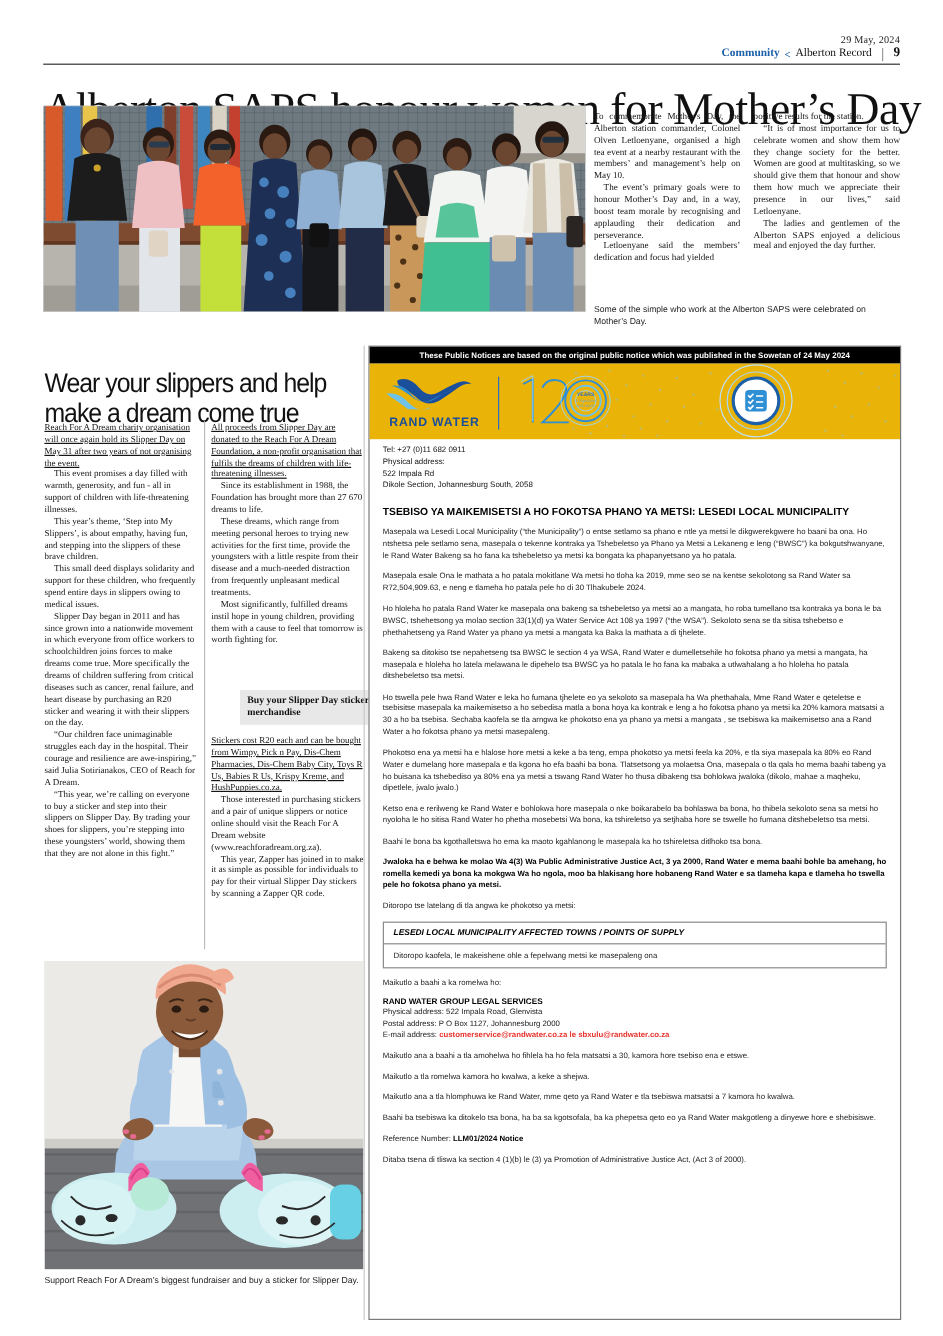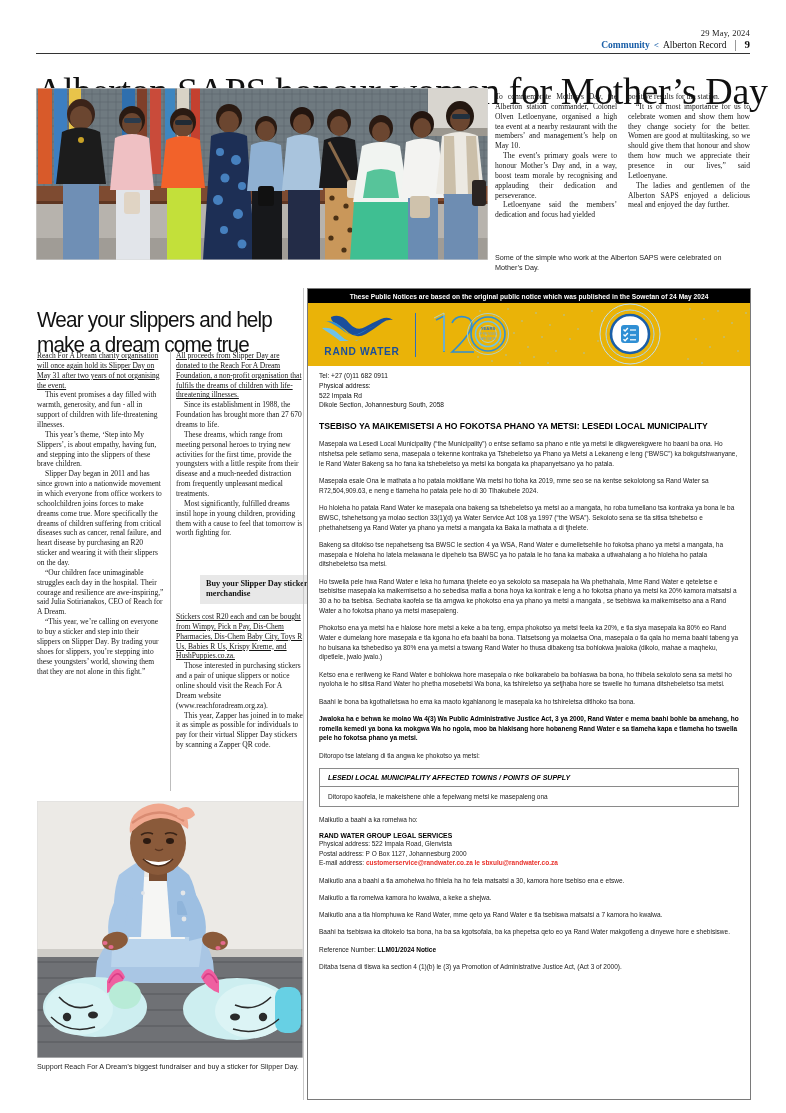--- a/index.html
+++ b/index.html
@@ -422,20 +422,21 @@
   </div>
 
   <div class="photo-caption" id="caption-top">Some of the simple who work at the Alberton SAPS were celebrated on Mother’s Day.</div>
 
   <h2 class="sub-headline">Wear your slippers and help make a dream come true</h2>
 
   <div class="body-col" id="body-col-1">
     <p class="first">Reach For A Dream charity organisation will once again hold its Slipper Day on May 31 after two years of not organising the event.</p>
     <p>This event promises a day filled with warmth, generosity, and fun - all in support of children with life-threatening illnesses.</p>
     <p>This year’s theme, ‘Step into My Slippers’, is about empathy, having fun, and stepping into the slippers of these brave children.</p>
+    <p>This small deed displays solidarity and support for these children, who frequently spend entire days in slippers owing to medical issues.</p>
     <p>Slipper Day began in 2011 and has since grown into a nationwide movement in which everyone from office workers to schoolchildren joins forces to make dreams come true. More specifically the dreams of children suffering from critical diseases such as cancer, renal failure, and heart disease by purchasing an R20 sticker and wearing it with their slippers on the day.</p>
     <p>“Our children face unimaginable struggles each day in the hospital. Their courage and resilience are awe-inspiring,” said Julia Sotirianakos, CEO of Reach for A Dream.</p>
     <p>“This year, we’re calling on everyone to buy a sticker and step into their slippers on Slipper Day. By trading your shoes for slippers, you’re stepping into these youngsters’ world, showing them that they are not alone in this fight.”</p>
   </div>
 
   <div class="body-col" id="body-col-2">
     <p class="first">All proceeds from Slipper Day are donated to the Reach For A Dream Foundation, a non-profit organisation that fulfils the dreams of children with life-threatening illnesses.</p>
     <p>Since its establishment in 1988, the Foundation has brought more than 27 670 dreams to life.</p>
     <p>These dreams, which range from meeting personal heroes to trying new activities for the first time, provide the youngsters with a little respite from their disease and a much-needed distraction from frequently unpleasant medical treatments.</p>
     <p>Most significantly, fulfilled dreams instil hope in young children, providing them with a cause to feel that tomorrow is worth fighting for.</p>

